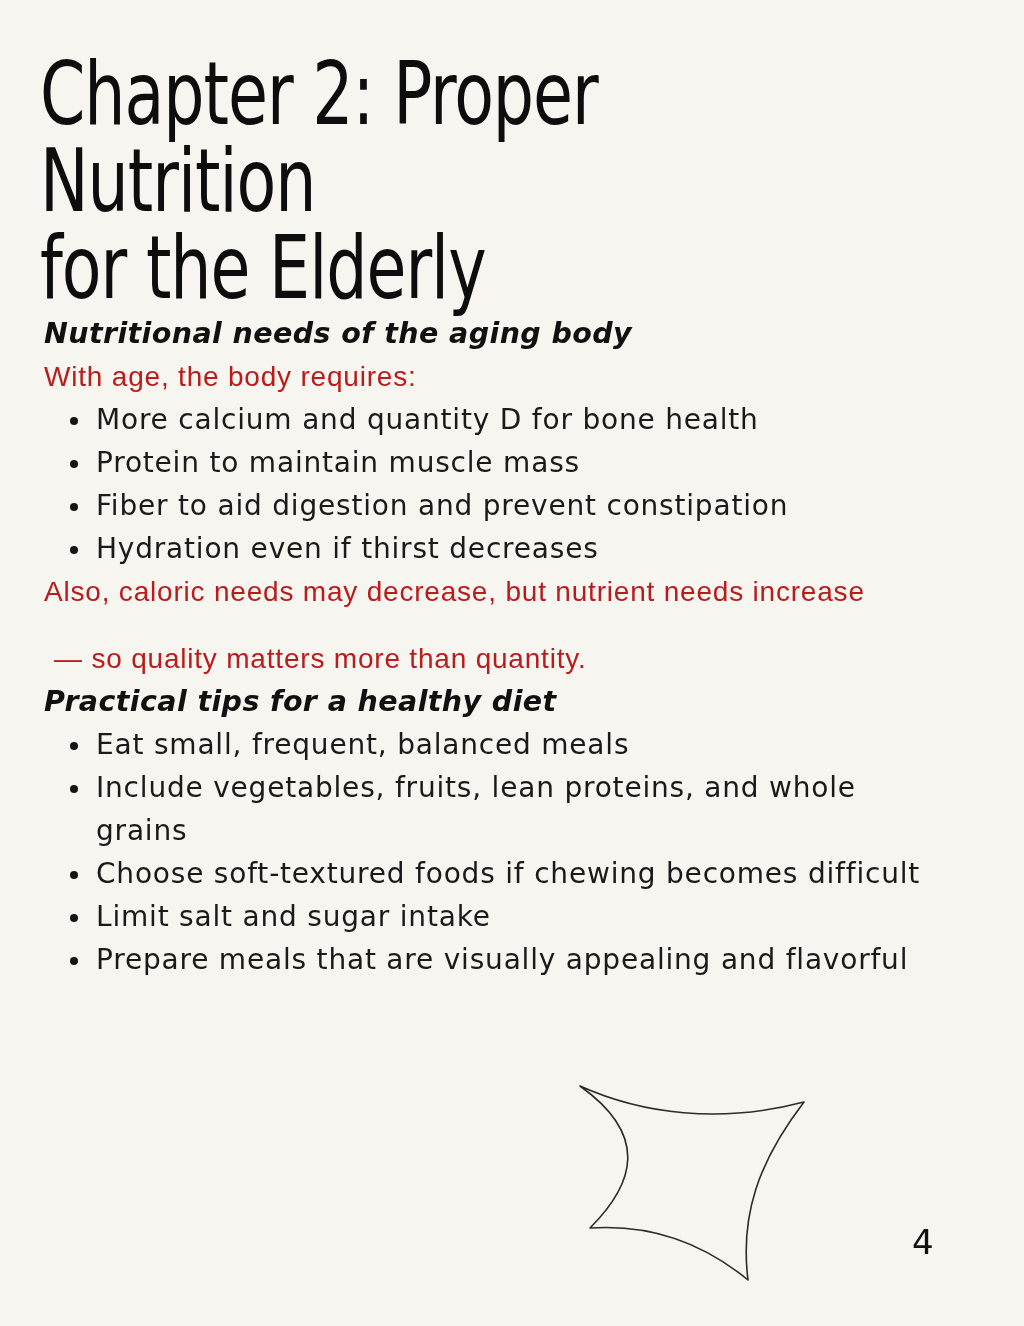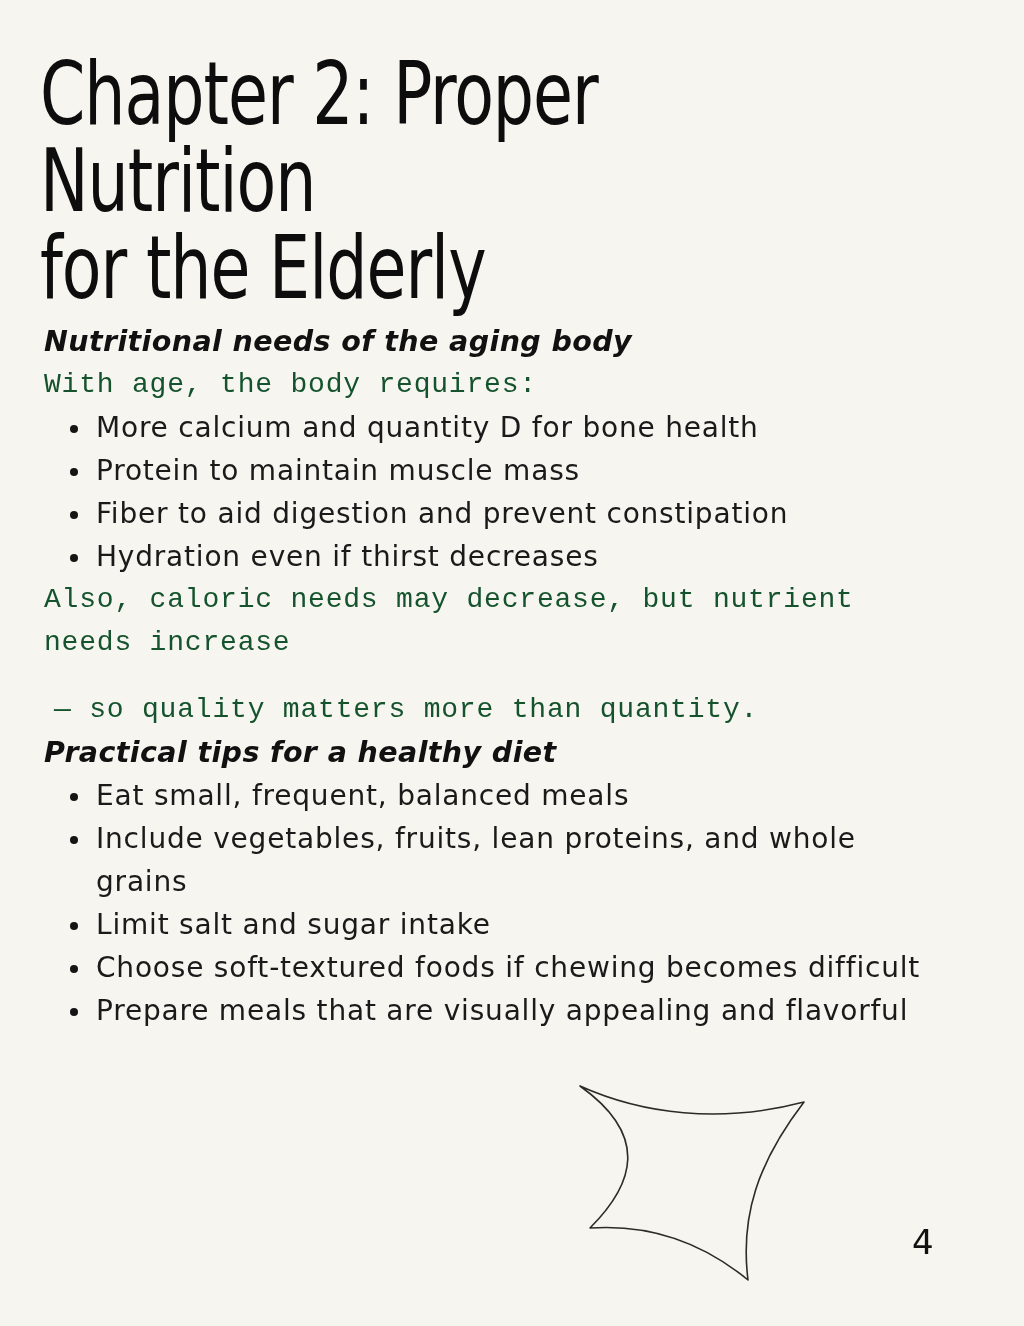--- a/index.html
+++ b/index.html
@@ -38,42 +38,42 @@
     color: #0d0d0d;
     transform: scaleX(0.82);
     transform-origin: left top;
     white-space: pre-line;
   }
 
   
   .body-block {
     position: absolute;
     left: 44px;
-    top: 320px;
+    top: 312px;
     width: 900px;
   }
 
   .sec-heading {
     font-family: "DejaVu Sans", sans-serif;
     font-size: 28.5px;
     font-weight: 700;
     font-style: italic;
     letter-spacing: 0.4px;
     line-height: 43px;
     color: #111111;
     white-space: nowrap;
   }
 
   .para {
-    font-family: Liberation Mono, monospace;
+    font-family: Liberation Sans, sans-serif;
     font-size: 28px;
     font-weight: 400;
     line-height: 43px;
     letter-spacing: 0.8px;
-    color: #14532d;
+    color: #b91c1c;
   }
 
   .para.indent-dash {
     padding-left: 10px;
     margin-top: 24px;
   }
 
   ul.bullets {
     list-style: none;
     margin: 0;
@@ -150,22 +150,22 @@
 
       <div class="para indent-dash">— so quality matters more than quantity.</div>
     </div>
 
     <div>
       <div class="sec-heading">Practical tips for a healthy diet</div>
 
       <ul class="bullets">
         <li>Eat small, frequent, balanced meals</li>
         <li>Include vegetables, fruits, lean proteins, and whole grains</li>
+        <li>Choose soft-textured foods if chewing becomes difficult</li>
         <li>Limit salt and sugar intake</li>
-        <li>Choose soft-textured foods if chewing becomes difficult</li>
         <li>Prepare meals that are visually appealing and flavorful</li>
       </ul>
     </div>
 
   </div>
 
   <svg class="corner-deco" viewBox="0 0 300 260" preserveAspectRatio="none">
     <path d="M 28 20
              C 90 48, 168 58, 252 36
              C 206 96, 188 150, 196 214

